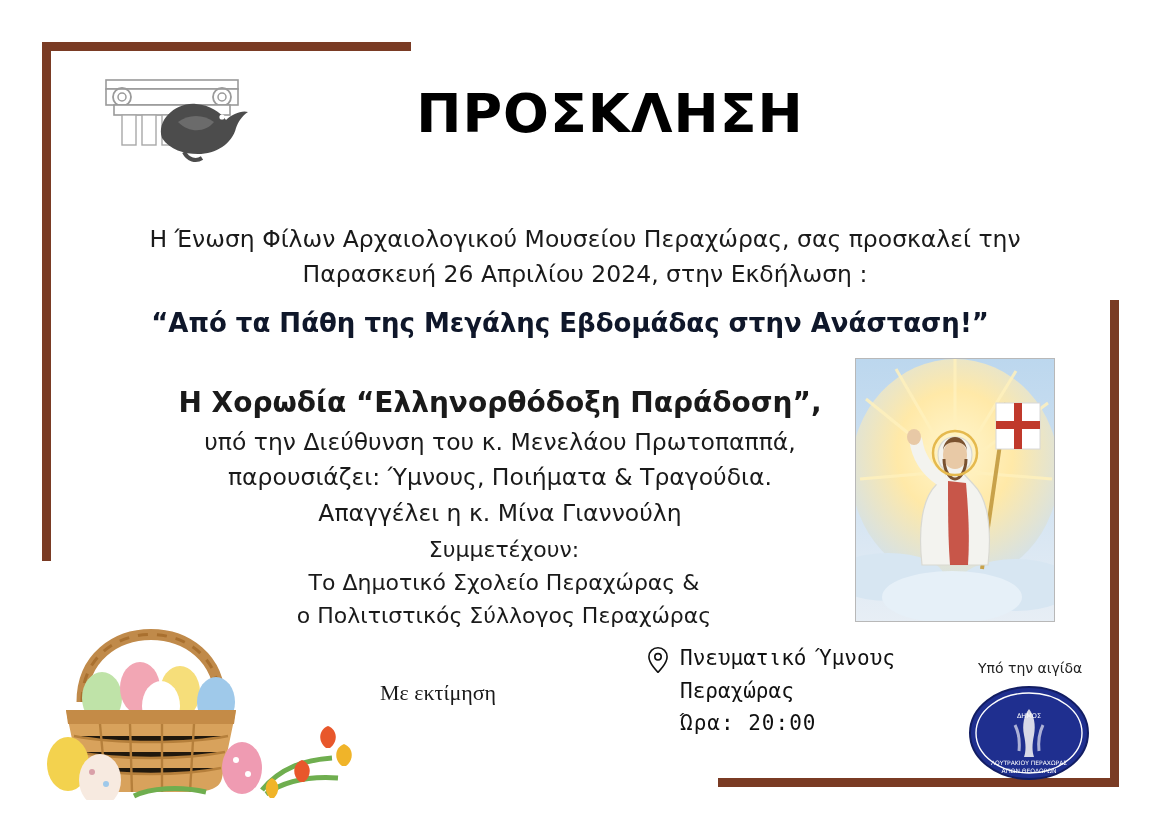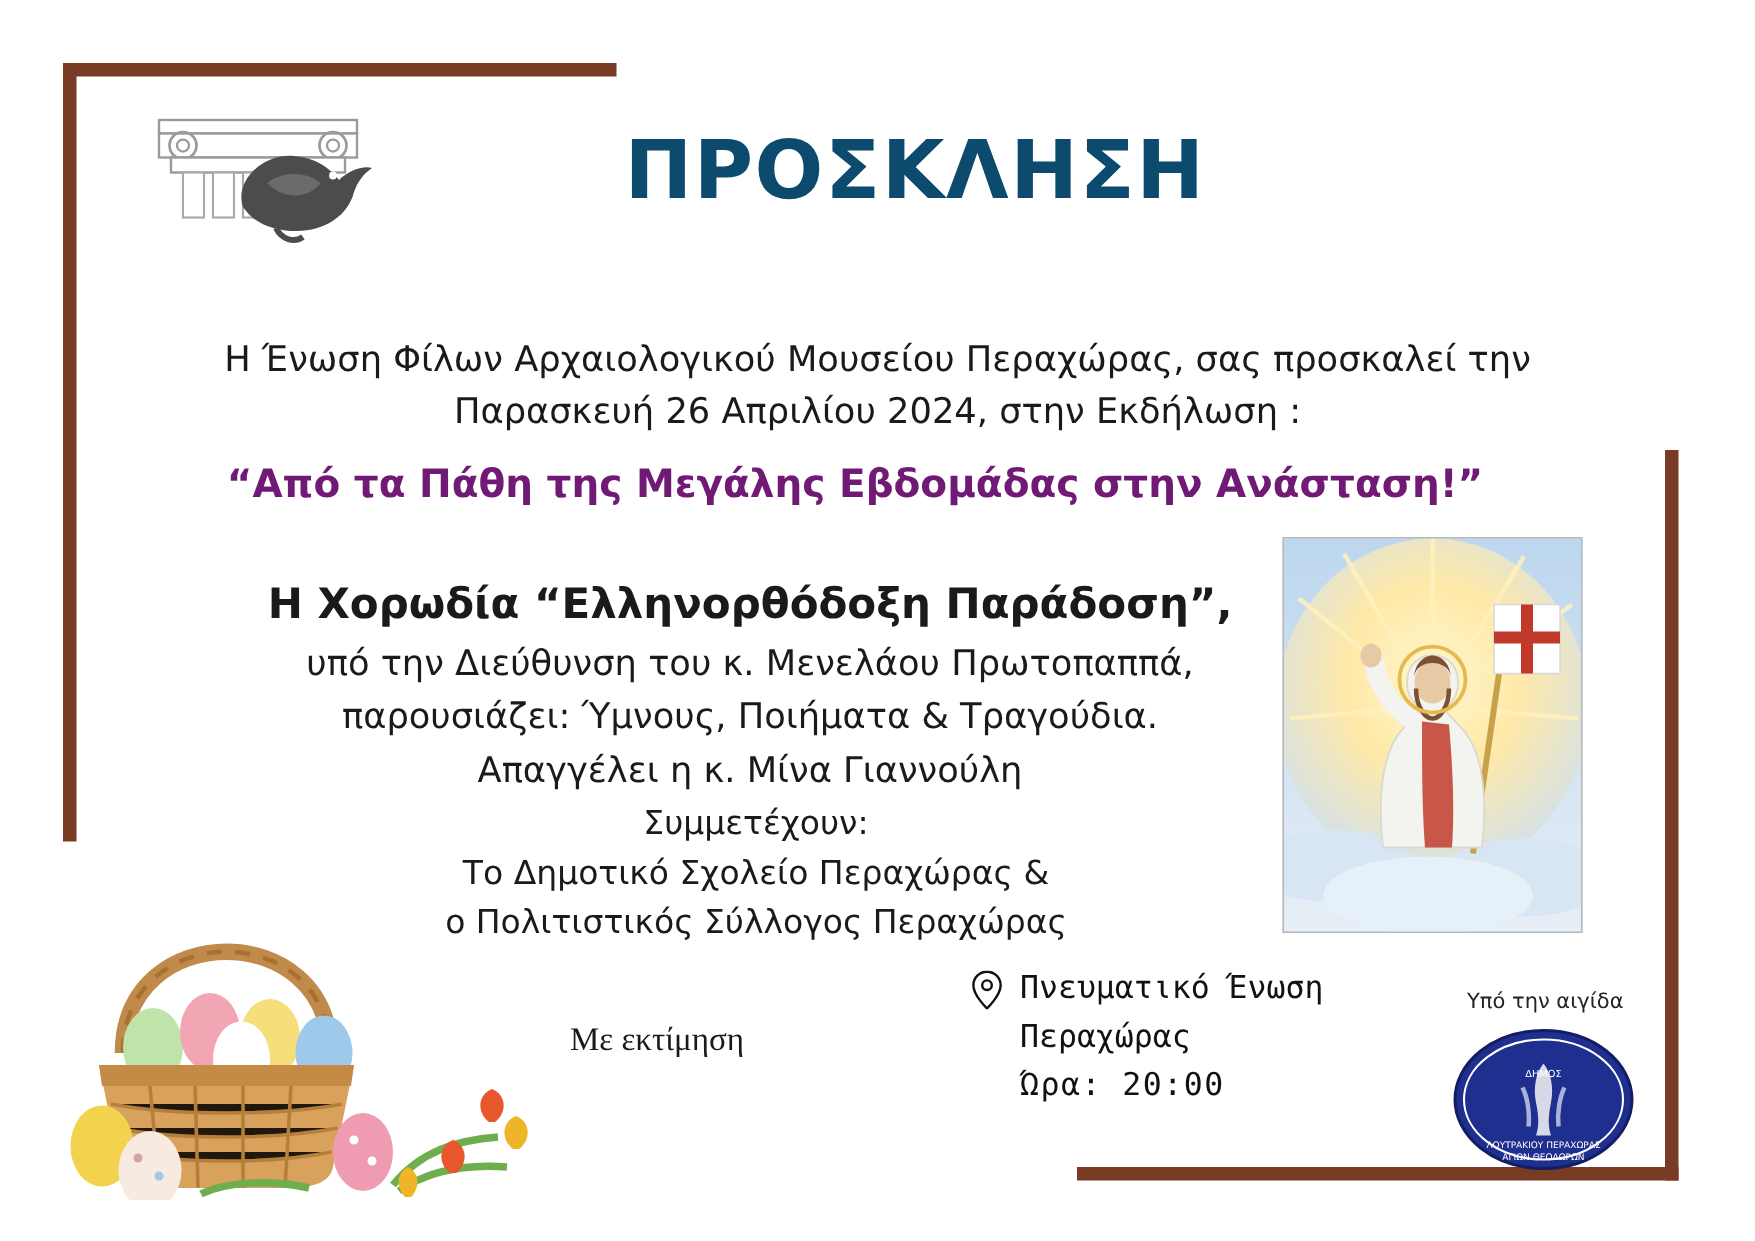--- a/index.html
+++ b/index.html
@@ -69,21 +69,21 @@
   .headline {
     position: absolute;
     left: 330px;
     top: 82px;
     width: 560px;
     text-align: center;
     font-family: "DejaVu Sans", sans-serif;
     font-weight: 700;
     font-size: 54px;
     letter-spacing: 1px;
-    color: #0c4a6e;
+    color: #000000;
   }
 
   
   .intro {
     position: absolute;
     left: 105px;
     top: 222px;
     width: 960px;
     text-align: center;
     font-size: 23.5px;
@@ -93,21 +93,21 @@
 
   
   .event-title {
     position: absolute;
     left: 105px;
     top: 308px;
     width: 930px;
     text-align: center;
     font-size: 26px;
     font-weight: 700;
-    color: #701a75;
+    color: #0f172a;
   }
 
   
   .choir {
     position: absolute;
     left: 150px;
     top: 382px;
     width: 700px;
     text-align: center;
     font-size: 23.5px;
@@ -265,21 +265,21 @@
 
   <div class="regards">
     <div>Με εκτίμηση</div>
   </div>
 
   <div class="venue">
     <svg class="pin" viewBox="0 0 20 26" xmlns="http://www.w3.org/2000/svg">
       <path d="M10 0.8 C4.9 0.8 0.9 4.8 0.9 9.8 C0.9 16.6 10 25.3 10 25.3 C10 25.3 19.1 16.6 19.1 9.8 C19.1 4.8 15.1 0.8 10 0.8 Z" fill="none" stroke="#111111" stroke-width="1.6"></path>
       <circle cx="10" cy="9.8" r="3.2" fill="none" stroke="#111111" stroke-width="1.6"></circle>
     </svg>
-    <div class="venue-lines">Πνευματικό  Ένωση</div>
+    <div class="venue-lines">Πνευματικό  Ύμνους</div>
     <div class="venue-lines">Περαχώρας</div>
     <div class="time">Ώρα: 20:00</div>
   </div>
 
   <div class="aegis-label">Υπό την αιγίδα</div>
   <div class="aegis-seal">
     <svg width="122" height="96" viewBox="0 0 122 96" xmlns="http://www.w3.org/2000/svg">
       <ellipse cx="61" cy="48" rx="59" ry="46" fill="#1f2f8f" stroke="#121d63" stroke-width="2"></ellipse>
       <ellipse cx="61" cy="48" rx="53" ry="40" fill="none" stroke="#ffffff" stroke-width="1.4"></ellipse>
 

